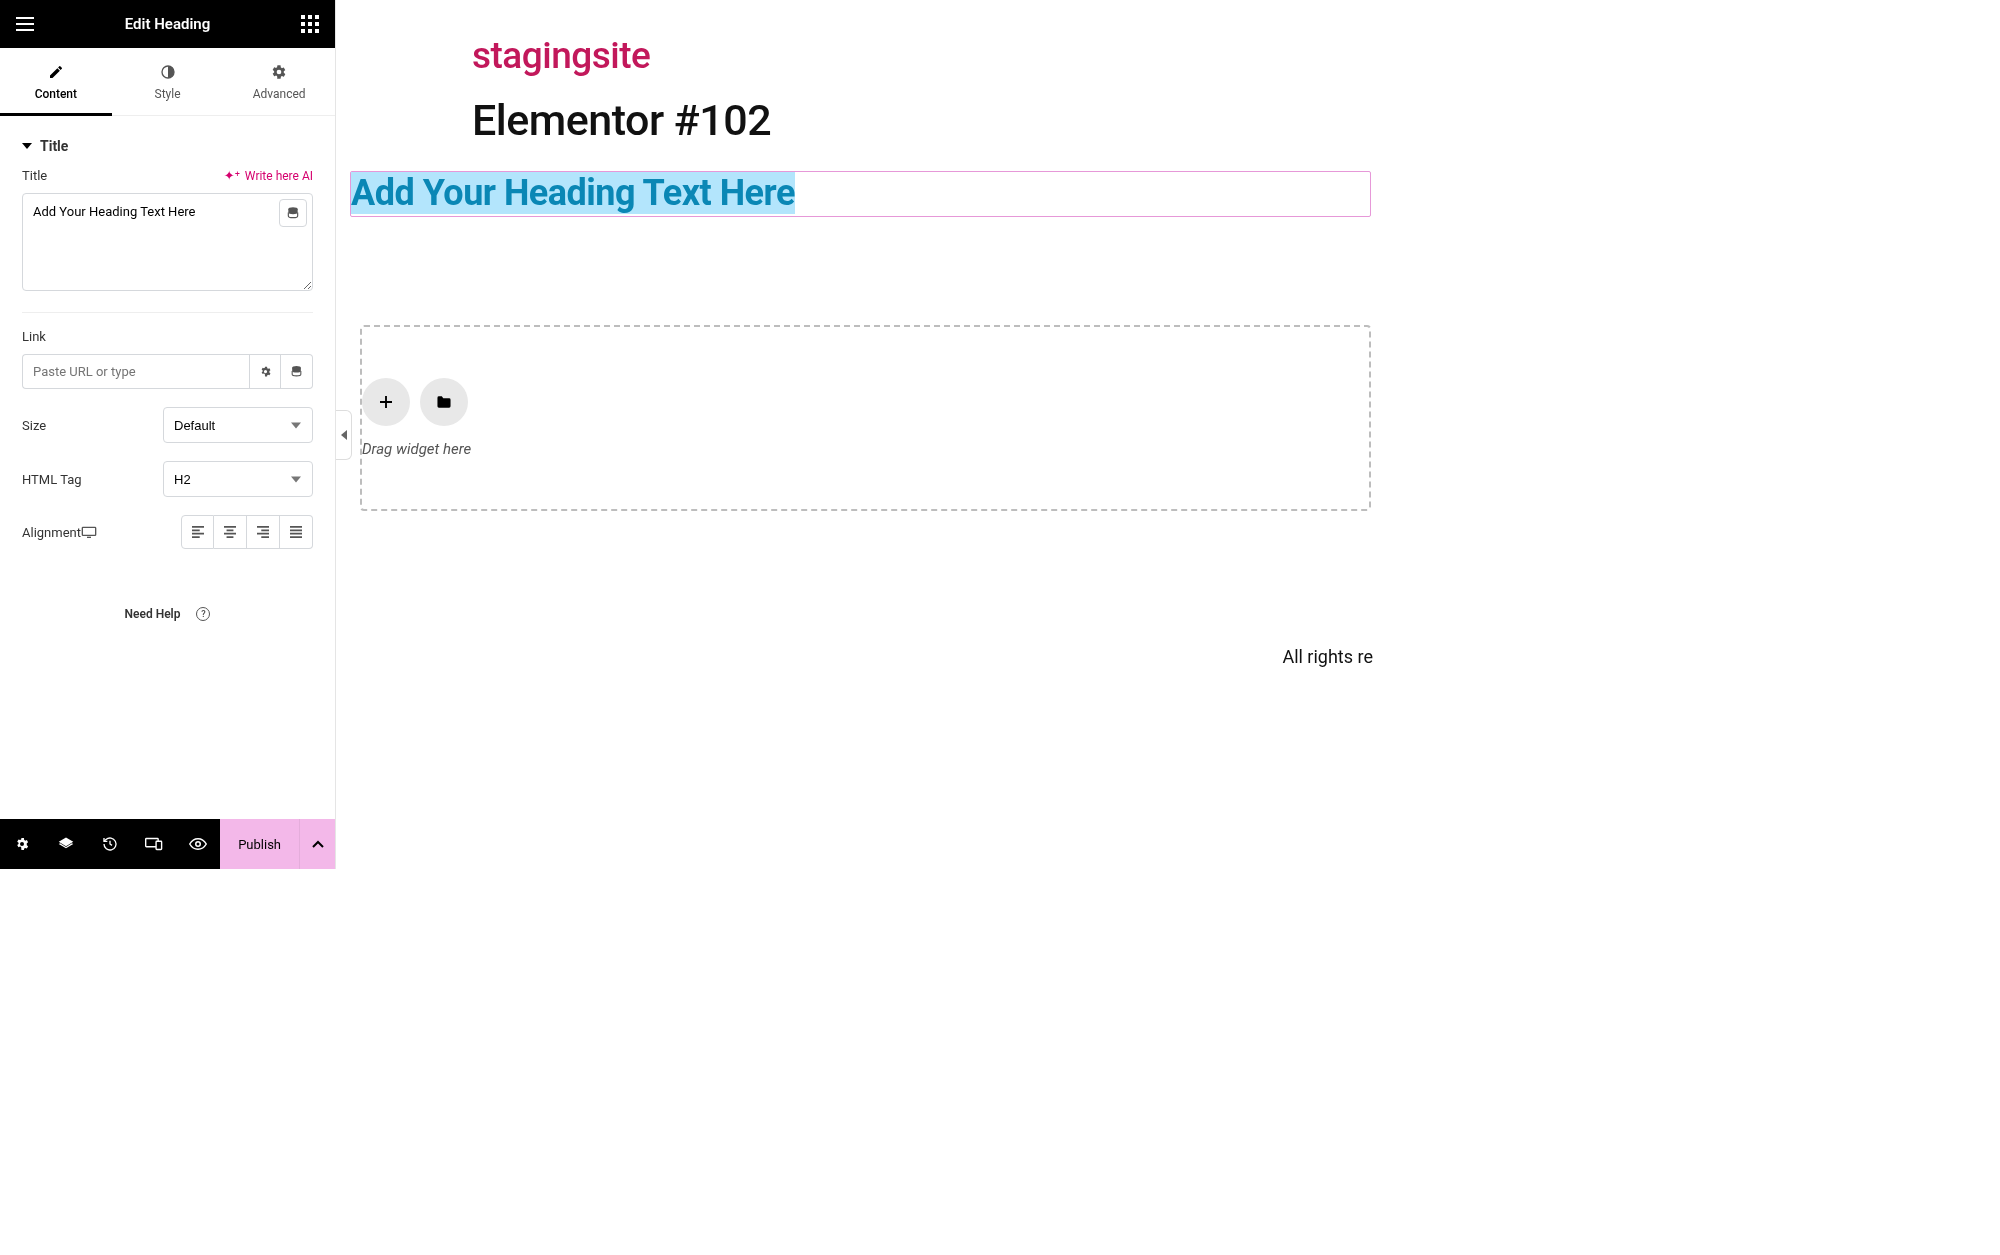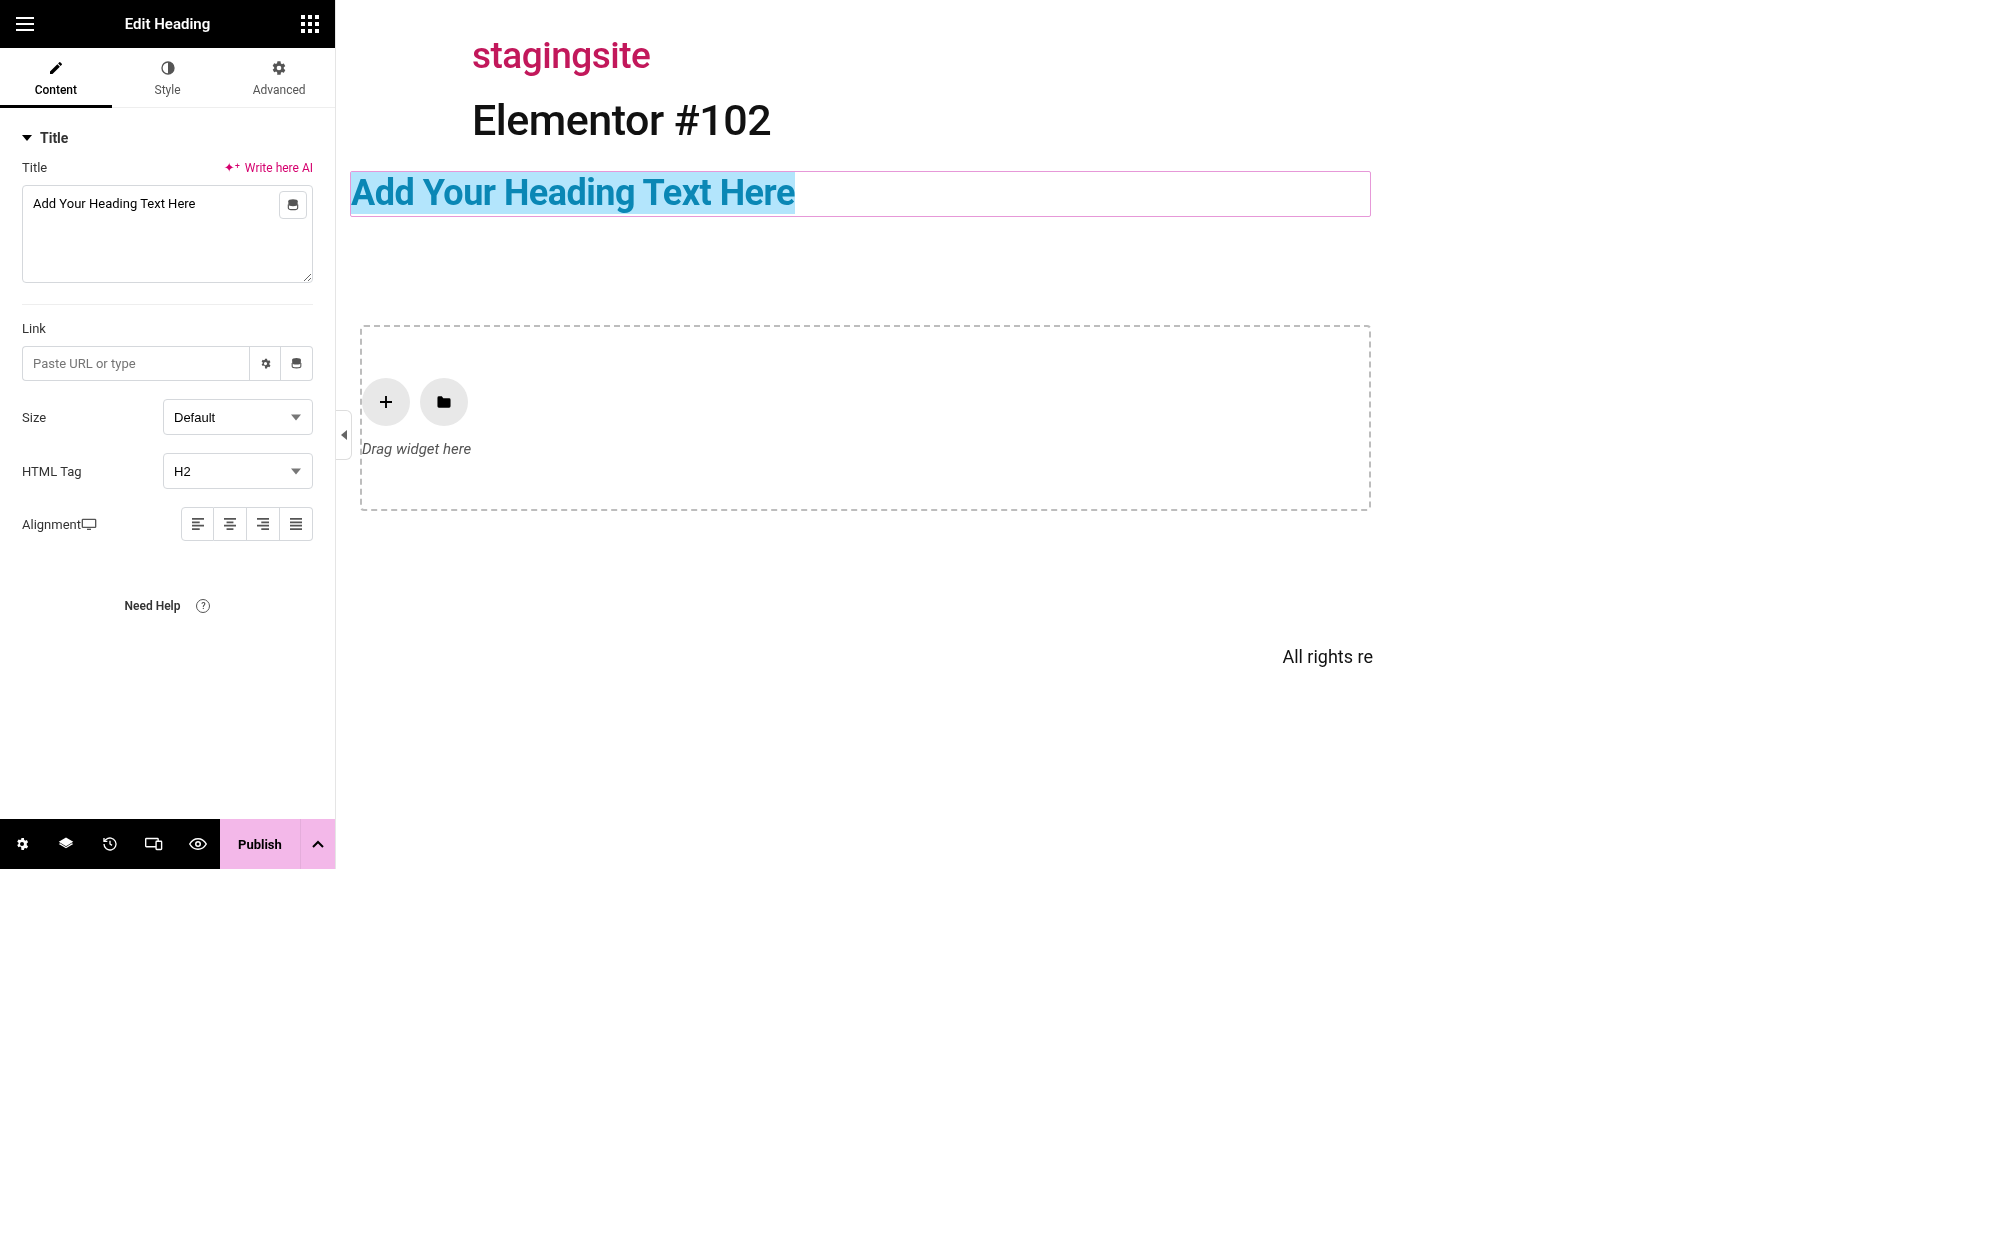--- a/index.html
+++ b/index.html
@@ -9,21 +9,21 @@
   
   .panel { width: 336px; min-width: 336px; background: #fff; display: flex; flex-direction: column; border-right: 1px solid #e5e5e5; }
   .panel-header { height: 48px; background: #000; color: #fff; display: flex; align-items: center; justify-content: space-between; padding: 0 14px; }
   .panel-header .title { font-size: 15px; font-weight: 600; }
   .panel-header .icon-btn { width: 22px; height: 22px; display: flex; align-items: center; justify-content: center; cursor: pointer; }
   .hamburger { display: flex; flex-direction: column; gap: 4px; }
   .hamburger span { display: block; width: 18px; height: 2px; background: #fff; }
   .apps-grid { display: grid; grid-template-columns: repeat(3,4px); grid-auto-rows: 4px; gap: 3px; }
   .apps-grid span { background: #fff; }
 
-  .tabs { display: flex; height: 60px; border-bottom: 1px solid #eee; }
+  .tabs { display: flex; height: 68px; border-bottom: 1px solid #eee; }
   .tab { flex: 1; display: flex; flex-direction: column; align-items: center; justify-content: center; gap: 6px; font-size: 12px; color: #555; cursor: pointer; }
   .tab.active { color: #000; font-weight: 500; }
   .tab .tab-icon { height: 18px; display: flex; align-items: center; }
   .tabs .tab.active::after { content:""; position:absolute; bottom:-1px; left:0; right:0; margin:auto; width:112px; height:3px; background:#000; }
   .tabs { position: relative; }
   .tab { position: relative; }
   .tab.active::after { content:""; position:absolute; bottom:0; left:0; right:0; height:3px; background:#000; }
 
   .panel-body { flex: 1; overflow-y: auto; padding: 14px 22px 0 22px; font-size: 13px; color: #333; }
   .accordion-header { display: flex; align-items: center; gap: 8px; font-weight: 700; font-size: 14px; padding: 8px 0 14px; cursor: pointer; }
@@ -58,21 +58,21 @@
   .toggle-group .toggle-btn:last-child { border-radius:0 4px 4px 0; }
 
   .alignment-label { display:flex; align-items:center; }
 
   .need-help { text-align:center; font-size:12px; font-weight:600; color:#333; padding: 40px 0 20px; display:flex; gap:16px; justify-content:center; align-items:center; }
   .help-circle { width:14px; height:14px; border:1.5px solid #555; border-radius:50%; display:inline-flex; align-items:center; justify-content:center; font-size:9px; color:#555; }
 
   
   .panel-footer { height: 50px; background:#000; display:flex; align-items:stretch; }
   .footer-icon { flex:0 0 44px; display:flex; align-items:center; justify-content:center; color:#fff; cursor:pointer; }
-  .publish-btn { margin-left:auto; display:flex; align-items:center; background:#f3b8e9; color:#000; font-size:13px; font-weight:700; cursor:pointer; padding:0 18px; }
+  .publish-btn { margin-left:auto; display:flex; align-items:center; background:#f3b8e9; color:#000; font-size:13px; font-weight:400; cursor:pointer; padding:0 18px; }
   .publish-caret { width:36px; display:flex; align-items:center; justify-content:center; background:#f3b8e9; border-left:1px solid rgba(0,0,0,0.06); cursor:pointer; }
   .publish-caret svg { transform:rotate(180deg); }
 
   
   .canvas-wrap { flex:1; position:relative; background:#fff; overflow:hidden; }
   .collapse-handle { position:absolute; left:0; top:50%; transform:translateY(-50%); width:16px; height:50px; background:#fff; border:1px solid #ddd; border-left:none; border-radius:0 6px 6px 0; display:flex; align-items:center; justify-content:center; cursor:pointer; }
   .collapse-handle::before { content:""; width:0;height:0;border-top:5px solid transparent;border-bottom:5px solid transparent;border-right:6px solid #666; }
 
   .site-name { color:#c2185b; font-size:37px; font-weight:500; padding: 34px 0 8px 136px; letter-spacing:-0.5px; }
   .page-title { color:#111; font-size:43px; font-weight:500; padding: 10px 0 26px 136px; letter-spacing:-0.5px; }

